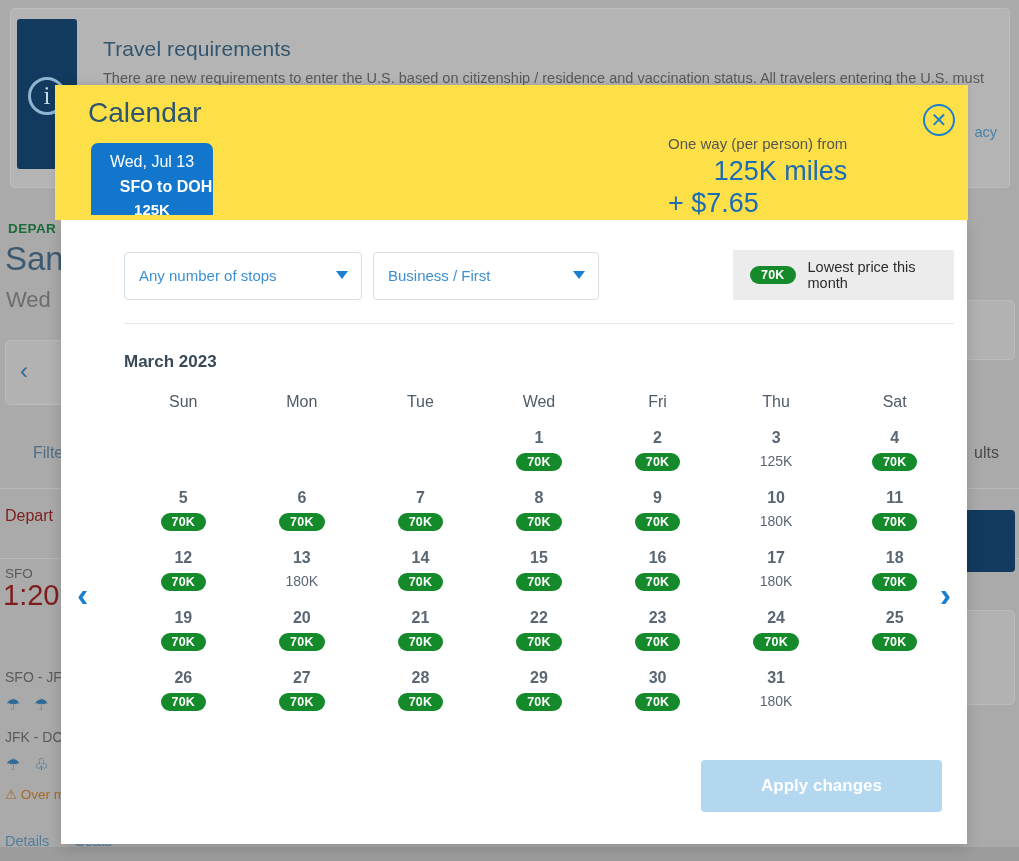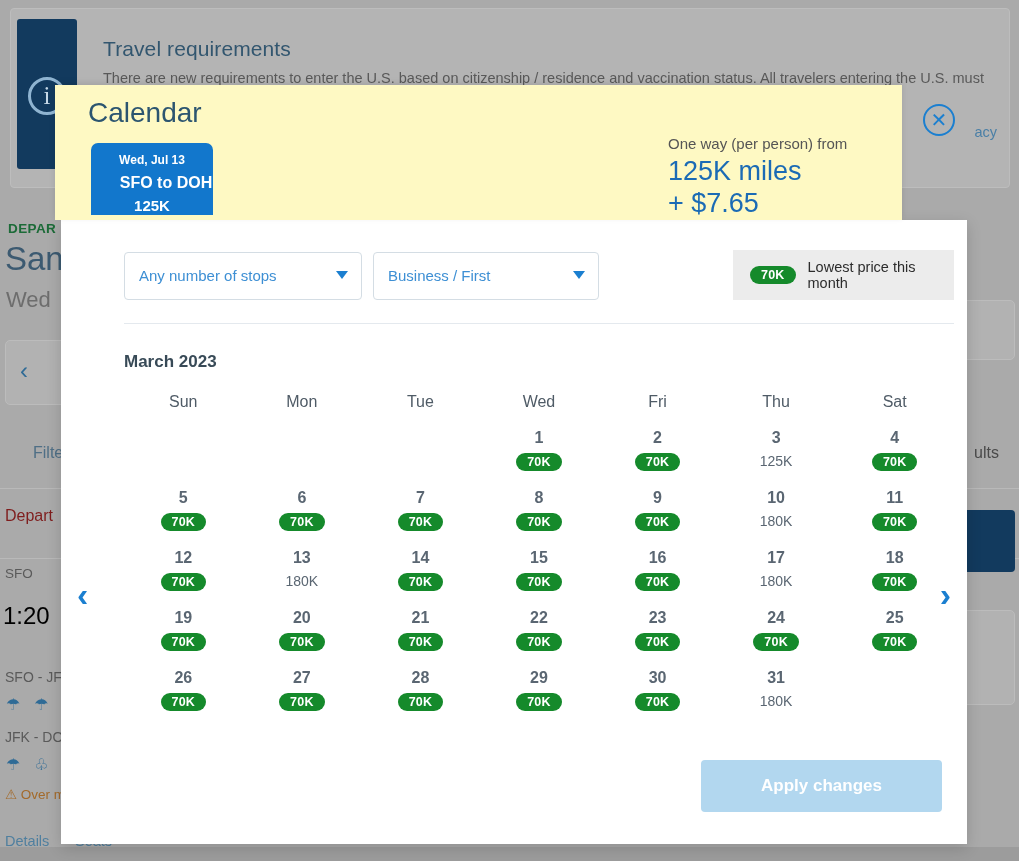--- a/index.html
+++ b/index.html
@@ -69,62 +69,62 @@
     position: absolute; right: 20px; top: 444px;
     font-size: 16px; color: #4a4a4a;
   }
   .bg-hr1 { position: absolute; left: 0; top: 488px; width: 1019px; height: 1px; background: #b9b9b9; }
   .bg-depart-col {
     position: absolute; left: 5px; top: 507px;
     font-size: 16px; color: #7f1d1d;
   }
   .bg-hr2 { position: absolute; left: 0; top: 558px; width: 1019px; height: 1px; background: #b9b9b9; }
   .bg-sfo { position: absolute; left: 5px; top: 566px; font-size: 13.5px; color: #5a5a5a; }
-  .bg-time { position: absolute; left: 3px; top: 602px; font-size: 24px; color: #000000; }
+  .bg-time { position: absolute; left: 3px; top: 579px; font-size: 29px; color: #7f1d1d; }
   .bg-seg1 { position: absolute; left: 5px; top: 669px; font-size: 14px; color: #5a5a5a; }
   .bg-seg1ic { position: absolute; left: 6px; top: 695px; font-size: 16px; color: #2f6b96; letter-spacing: 14px; }
   .bg-seg2 { position: absolute; left: 5px; top: 729px; font-size: 14px; color: #5a5a5a; }
   .bg-seg2ic { position: absolute; left: 6px; top: 755px; font-size: 16px; color: #2f6b96; letter-spacing: 14px; }
   .bg-warn { position: absolute; left: 5px; top: 785px; width: 120px; font-size: 13.5px; line-height: 20px; color: #a36a2a; }
   .bg-details { position: absolute; left: 5px; top: 833px; font-size: 14.5px; color: #4f7f9f; }
   .bg-seats { position: absolute; left: 75px; top: 833px; font-size: 14.5px; color: #4f7f9f; }
 
   .bg-rcard1 { position: absolute; right: 4px; top: 300px; width: 110px; height: 60px; background: #b2b2b2; border: 1px solid #bcbcbc; border-radius: 5px; }
   .bg-navy-btn { position: absolute; right: 4px; top: 510px; width: 110px; height: 62px; background: #123a5e; border-radius: 4px; }
   .bg-rcard3 { position: absolute; right: 4px; top: 610px; width: 110px; height: 95px; background: #b2b2b2; border: 1px solid #bcbcbc; border-radius: 5px; }
   .bg-bottombar { position: absolute; left: 0; bottom: 0; width: 1019px; height: 14px; background: #9c9c9c; }
 
   
   .modal-header {
-    position: absolute; left: 55px; top: 85px; width: 847px; height: 135px;
-    background: #fef9c3; z-index: 20;
+    position: absolute; left: 55px; top: 85px; width: 913px; height: 135px;
+    background: #fde047; z-index: 20;
     box-shadow: 0 -2px 6px rgba(0,0,0,.10);
   }
   .modal-body {
     position: absolute; left: 61px; top: 220px; width: 906px; height: 624px;
     background: #ffffff; z-index: 19;
     box-shadow: 0 4px 14px rgba(0,0,0,.16);
   }
 
   .cal-title {
     position: absolute; left: 33px; top: 12px;
     font-size: 28px; color: #2c5570; font-weight: 300;
   }
   .trip-chip {
     position: absolute; left: 36px; top: 58px; width: 122px; height: 72px;
     background: #1277cc; border-radius: 7px 7px 0 0;
     color: #ffffff; text-align: center;
   }
-  .trip-chip .tc-date { font-size: 12px; font-weight: bold; margin-top: 10px; }
+  .trip-chip .tc-date { font-size: 16px; font-weight: normal; margin-top: 10px; }
   .trip-chip .tc-route { font-size: 16px; font-weight: bold; margin-top: 7px; padding-left: 28px; }
   .trip-chip .tc-miles { font-size: 15px; font-weight: bold; margin-top: 5px; }
 
   .price-block { position: absolute; left: 613px; top: 50px; }
   .price-label { font-size: 15px; color: #555555; }
-  .price-miles { font-size: 27px; color: #1b6bb5; margin-top: 4px; font-weight: 400; }
+  .price-miles { font-size: 27px; color: #1b6bb5; margin-top: 4px; font-weight: 400; text-align: right; }
   .price-cash { font-size: 27px; color: #1b6bb5; margin-top: 1px; font-weight: 400; }
 
   .close-btn {
     position: absolute; left: 868px; top: 19px;
     width: 32px; height: 32px; border: 2px solid #1b7fd0; border-radius: 50%;
     color: #1b7fd0; font-size: 20px; line-height: 28px; text-align: center;
     cursor: pointer; background: transparent;
   }
 
   

